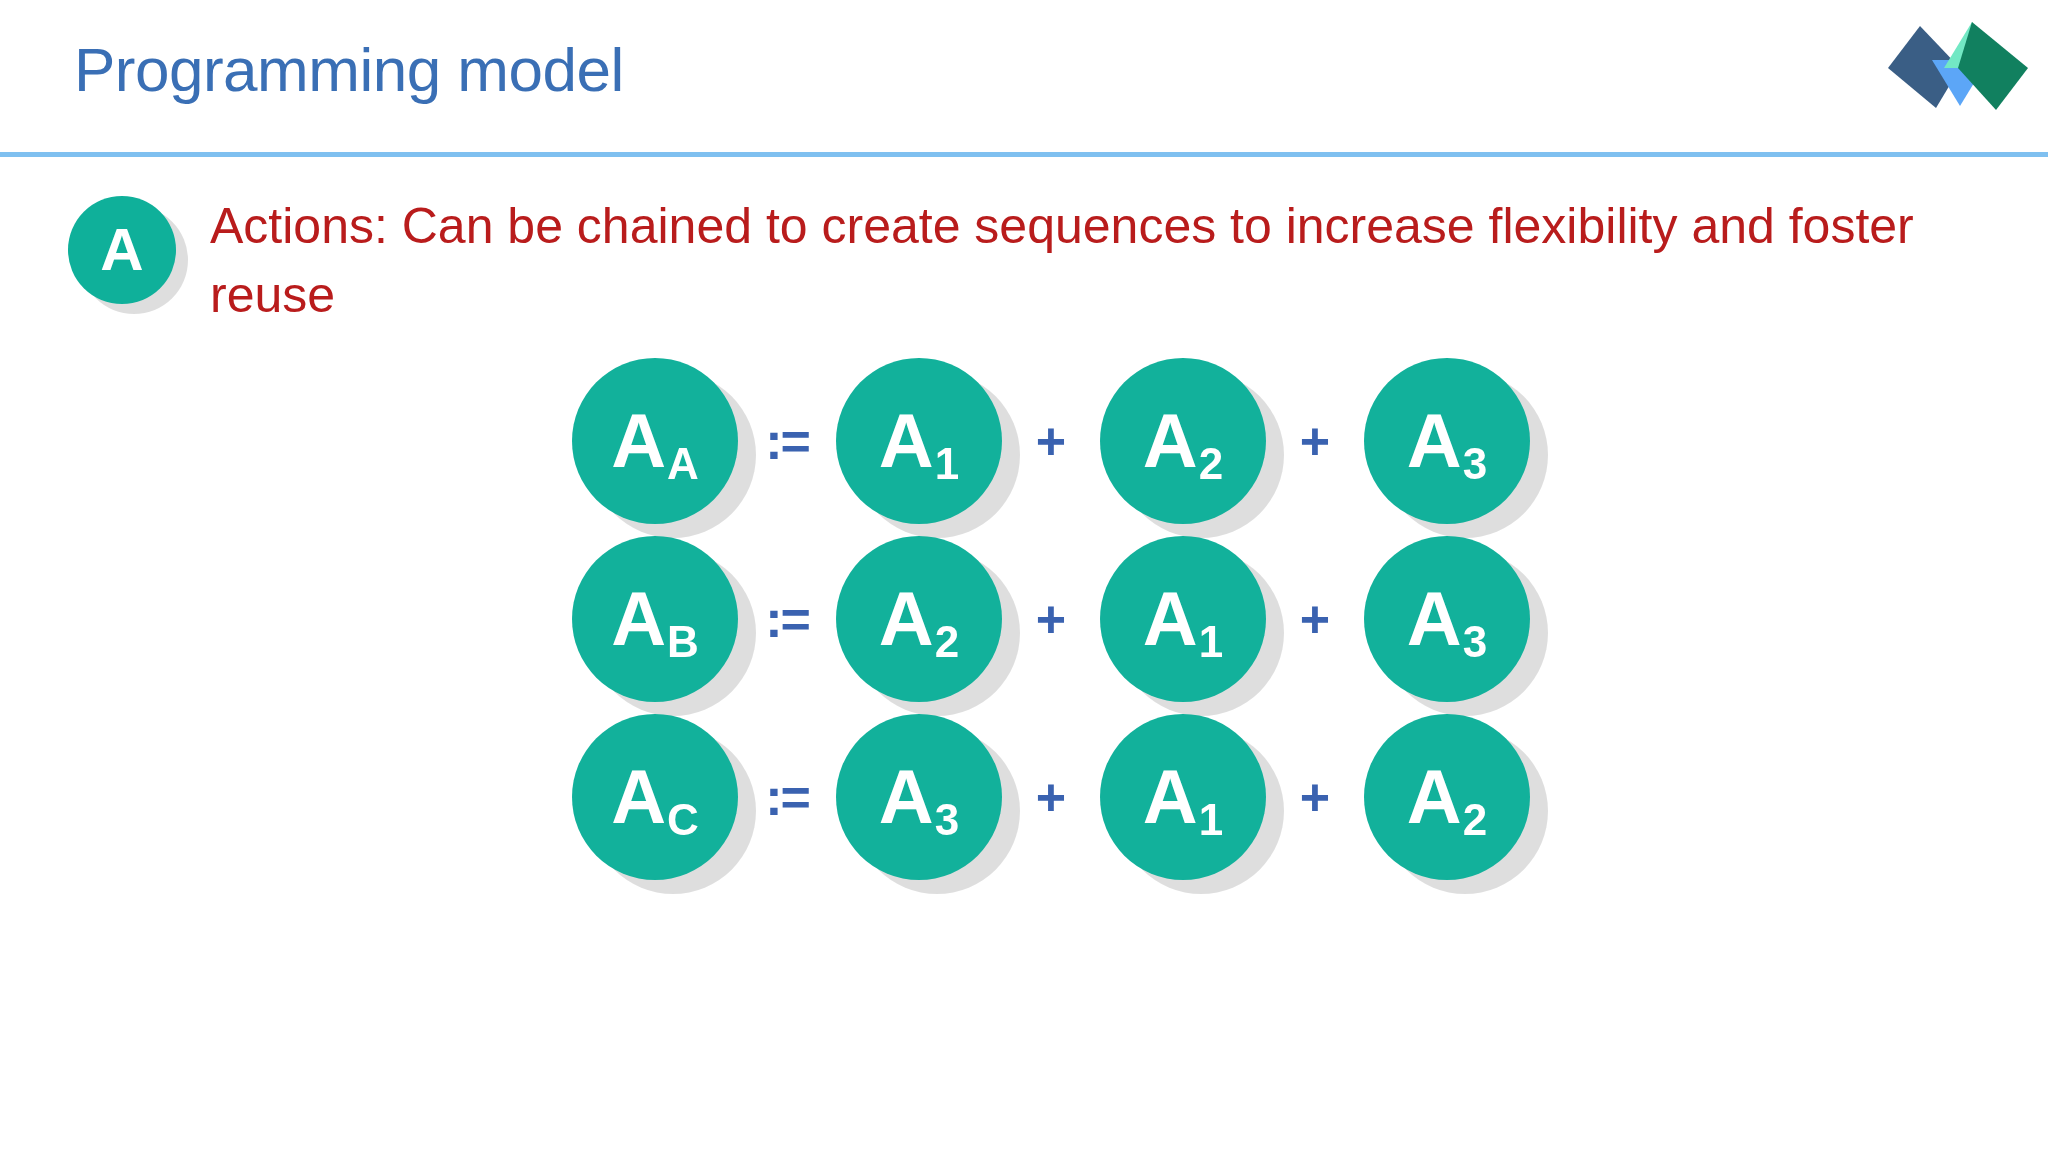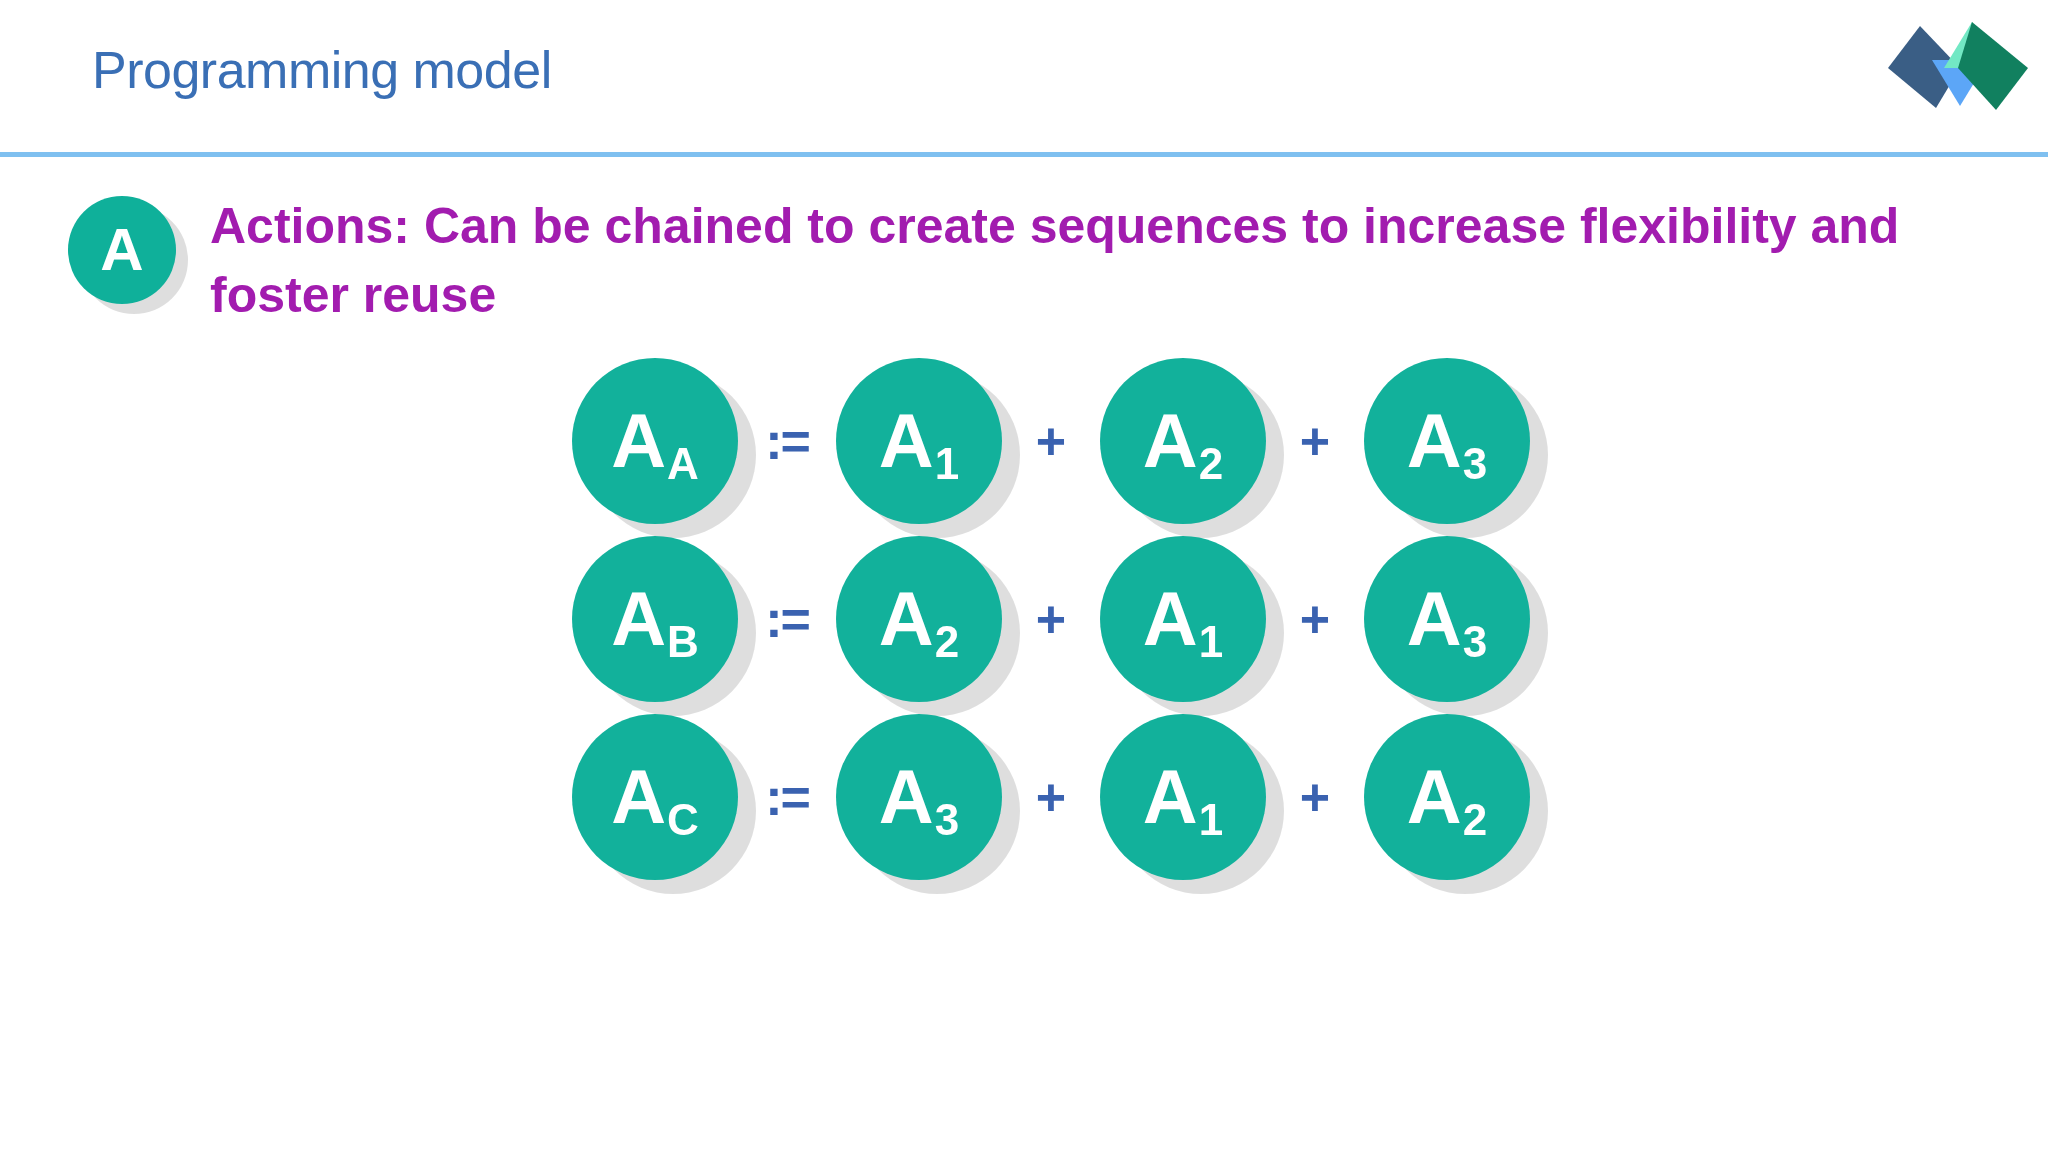--- a/index.html
+++ b/index.html
@@ -12,23 +12,23 @@
     height: 1152px;
     position: relative;
     overflow: hidden;
     font-family: "Liberation Sans", sans-serif;
     background: #ffffff;
   }
 
   
   #slide-title {
     position: absolute;
-    left: 92px;
+    left: 74px;
     top: 22px;
-    font-size: 52px;
+    font-size: 62px;
     line-height: 96px;
     color: #3A6FB5;
     font-weight: 400;
     letter-spacing: -0.5px;
     white-space: nowrap;
   }
   #title-rule {
     position: absolute;
     left: 0px;
     top: 152px;
@@ -70,22 +70,22 @@
     font-weight: 700;
     line-height: 1;
   }
   #bullet-text {
     position: absolute;
     left: 148px;
     top: 0px;
     width: 1750px;
     font-size: 50px;
     line-height: 69px;
-    color: #a21caf;
-    font-weight: 700;
+    color: #b91c1c;
+    font-weight: 400;
   }
 
   
   #equations {
     position: absolute;
     left: 572px;
     top: 352px;
   }
   .eq-row {
     display: flex;

